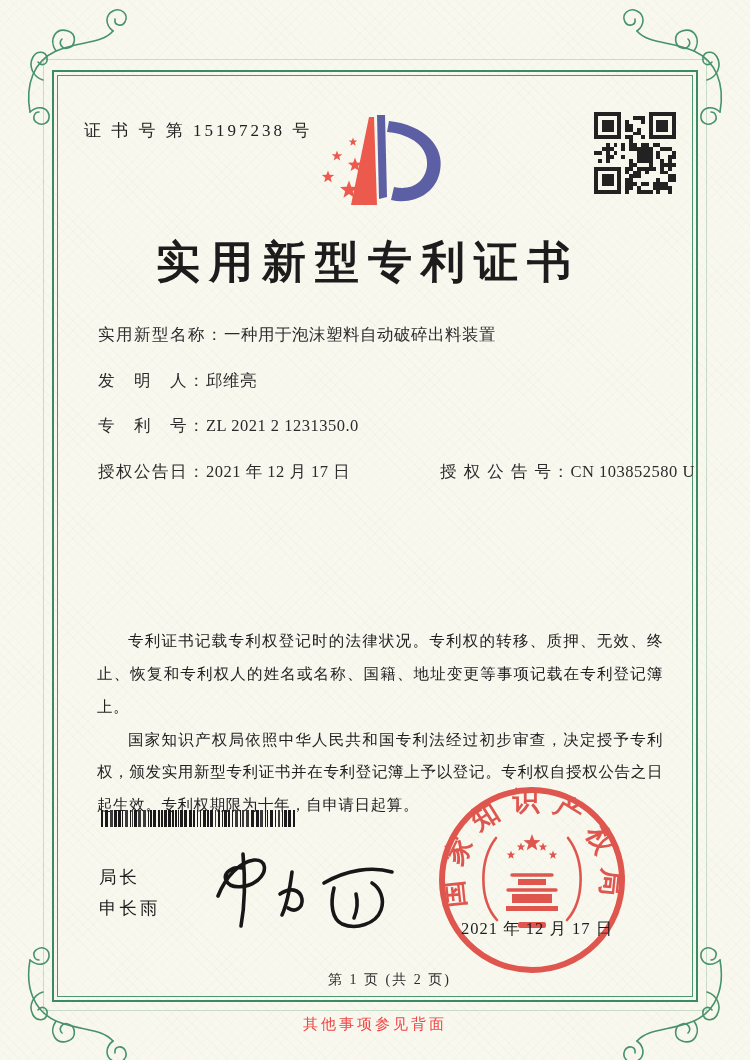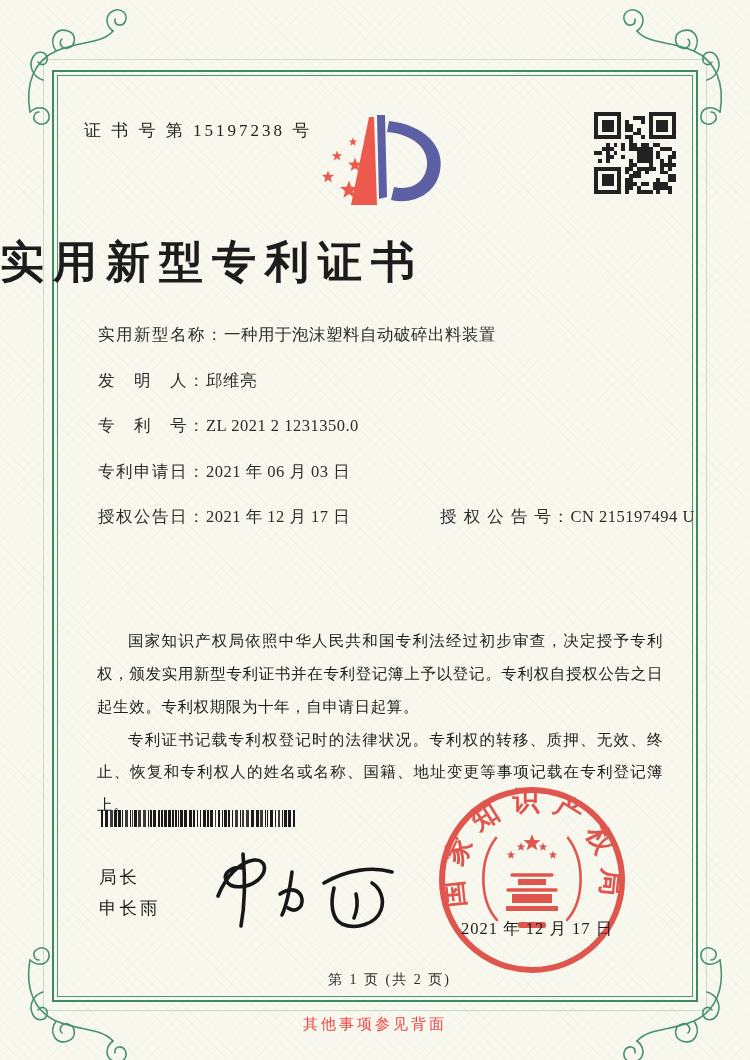--- a/index.html
+++ b/index.html
@@ -27,21 +27,21 @@
   .frame::after{
     content:"";position:absolute;inset:3px;border:1px solid #4a9670;
   }
   .ornaments{position:absolute;left:0;top:0;pointer-events:none;}
   .cert-no{
     position:absolute;left:76px;top:119px;font-size:17px;letter-spacing:3px;color:#222;margin-left:8px;
   }
   .logo{position:absolute;left:293px;top:99px;width:172px;height:130px;}
   .qr{position:absolute;left:594px;top:112px;width:82px;height:82px;}
   .title{
-    position:absolute;left:0;right:14px;top:233px;text-align:left;
+    position:absolute;left:0;right:14px;top:233px;text-align:center;
     font-size:44px;font-weight:bold;letter-spacing:9px;color:#1c1c1c;
   }
   .fields{position:absolute;left:98px;top:324px;width:572px;font-size:16.5px;}
   .field-row{margin-bottom:25.5px;height:20px;position:relative;white-space:nowrap;}
   .field-label{letter-spacing:1.5px;}
   .field-value{letter-spacing:.5px;margin-top:48px;}
   .grant-no{position:absolute;left:342px;top:0;}
   .paras{
     position:absolute;left:97px;top:625px;width:566px;
     font-size:15.5px;line-height:2.12;text-align:justify;color:#222;
@@ -235,33 +235,30 @@
   <div class="field-row">
     <span class="field-label">实用新型名称：</span><span class="field-value">一种用于泡沫塑料自动破碎出料装置</span>
   </div>
   <div class="field-row">
     <span class="field-label">发　明　人：</span><span class="field-value">邱维亮</span>
   </div>
   <div class="field-row">
     <span class="field-label">专　利　号：</span><span class="field-value">ZL 2021 2 1231350.0</span>
   </div>
   <div class="field-row">
-    <span class="field-label">专利申请日：</span><span class="field-value">2021 年 06 月 03 日</span>
-  </div>
-  <div class="field-row">
     <span class="field-label">授权公告日：</span><span class="field-value">2021 年 12 月 17 日</span>
     <span class="grant-no">
-      <span class="field-label">授 权 公 告 号：</span><span class="field-value">CN 215197494 U</span>
+      <span class="field-label">授 权 公 告 号：</span><span class="field-value">CN 103852580 U</span>
     </span>
   </div>
 </div>
 
 <div class="paras">
+  <p>专利证书记载专利权登记时的法律状况。专利权的转移、质押、无效、终止、恢复和专利权人的姓名或名称、国籍、地址变更等事项记载在专利登记簿上。</p>
   <p>国家知识产权局依照中华人民共和国专利法经过初步审查，决定授予专利权，颁发实用新型专利证书并在专利登记簿上予以登记。专利权自授权公告之日起生效。专利权期限为十年，自申请日起算。</p>
-  <p>专利证书记载专利权登记时的法律状况。专利权的转移、质押、无效、终止、恢复和专利权人的姓名或名称、国籍、地址变更等事项记载在专利登记簿上。</p>
 </div>
 
 <svg class="barcode" id="bcsvg" viewBox="0 0 196 17" preserveAspectRatio="none">
     <rect x="0" y="0" width="2" height="17" fill="#1a1a1a"></rect>
     <rect x="4" y="0" width="3" height="17" fill="#1a1a1a"></rect>
     <rect x="9" y="0" width="3" height="17" fill="#3c3c3c"></rect>
     <rect x="13" y="0" width="3" height="17" fill="#1a1a1a"></rect>
     <rect x="17" y="0" width="3" height="17" fill="#1a1a1a"></rect>
     <rect x="21" y="0" width="1" height="17" fill="#1a1a1a"></rect>
     <rect x="24" y="0" width="3" height="17" fill="#3c3c3c"></rect>

